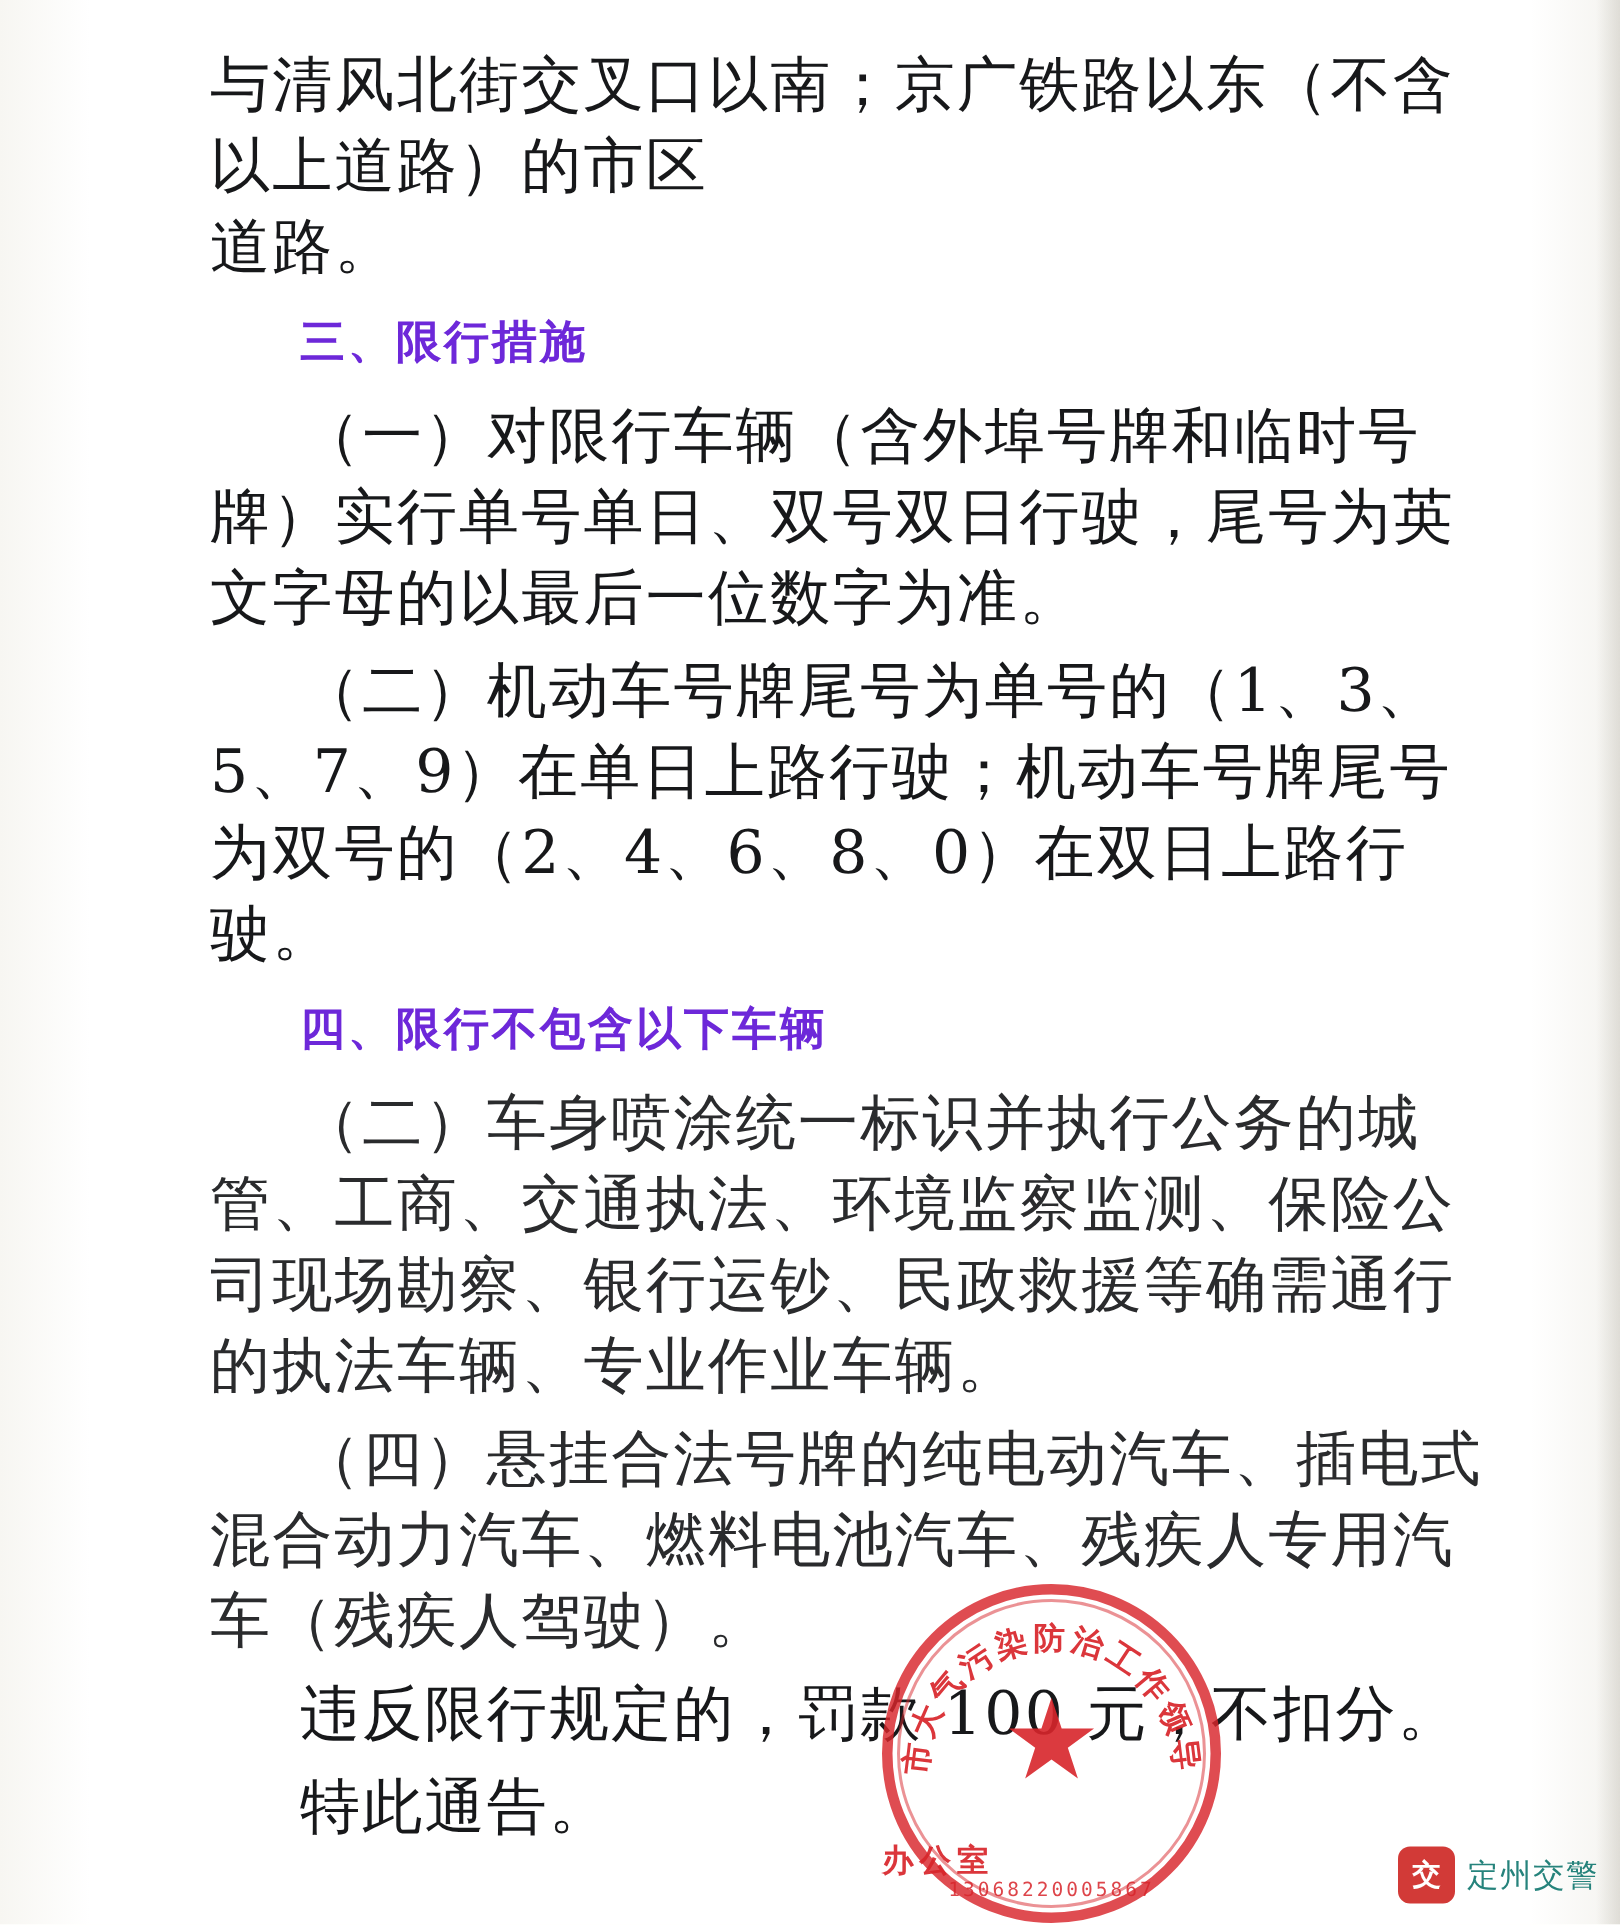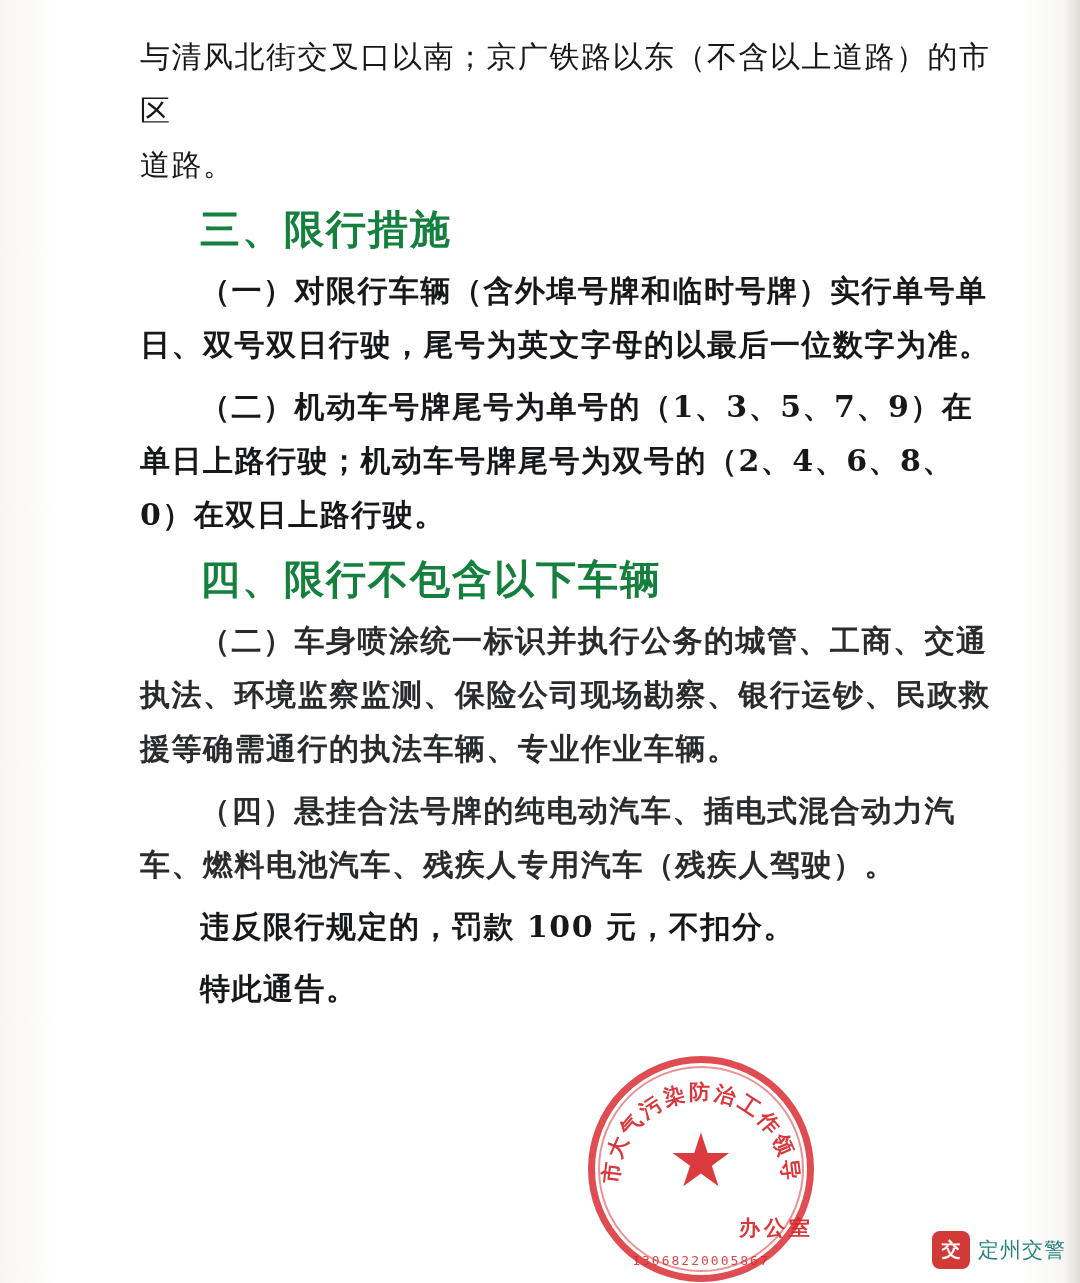--- a/index.html
+++ b/index.html
@@ -44,38 +44,37 @@
 
   #doc {
     position: absolute;
     left: 140px;
     top: 30px;
     width: 860px;
     color: #1a1a1a;
   }
 
   .line {
-    font-size: 30px;
+    font-size: 40px;
     line-height: 54px;
     letter-spacing: 1.5px;
     white-space: pre-wrap;
     color: #17181a;
   }
   .indent {
     text-indent: 60px;
-    font-weight: bold;
   }
   .heading {
-    font-size: 40px;
+    font-size: 30px;
     line-height: 54px;
     letter-spacing: 2px;
     font-weight: bold;
     text-indent: 60px;
     margin-top: 10px;
-    color: #15803d;
+    color: #6d28d9;
   }
   .para {
     margin-top: 8px;
   }
   .faded {
     color: #2a2b2d;
   }
 
   
   #seal {
@@ -121,22 +120,22 @@
     font-family: "DejaVu Sans", "Liberation Sans", sans-serif;
     font-size: 21px;
     font-weight: bold;
     letter-spacing: 3px;
     opacity: 0.92;
   }
   .seal-bottom {
     position: absolute;
     left: 0;
     right: 0;
-    bottom: 40px;
-    text-align: right;
+    bottom: 28px;
+    text-align: left;
     color: #d8252b;
     font-size: 21px;
     font-weight: bold;
     letter-spacing: 4px;
     font-family: "DejaVu Sans", "Liberation Sans", sans-serif;
     opacity: 0.92;
   }
   .seal-code {
     position: absolute;
     left: 0;

